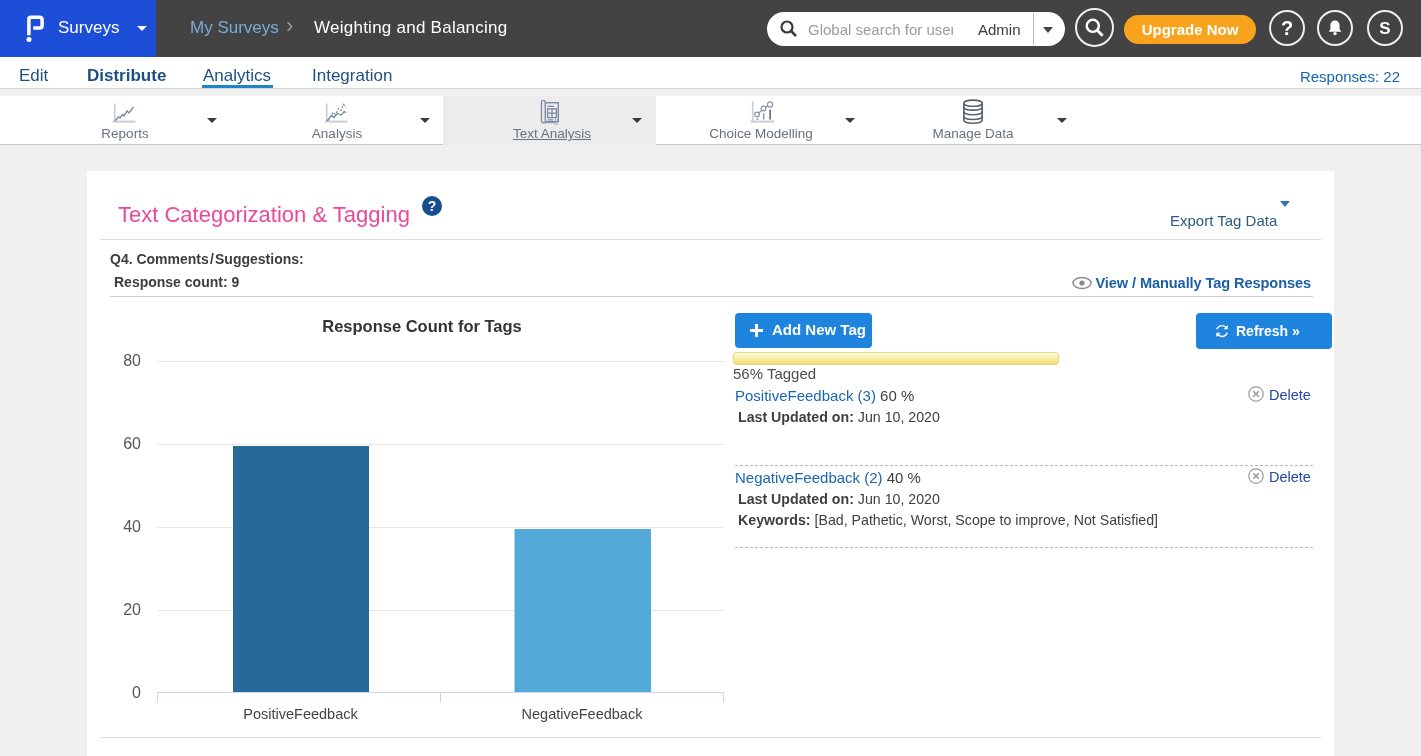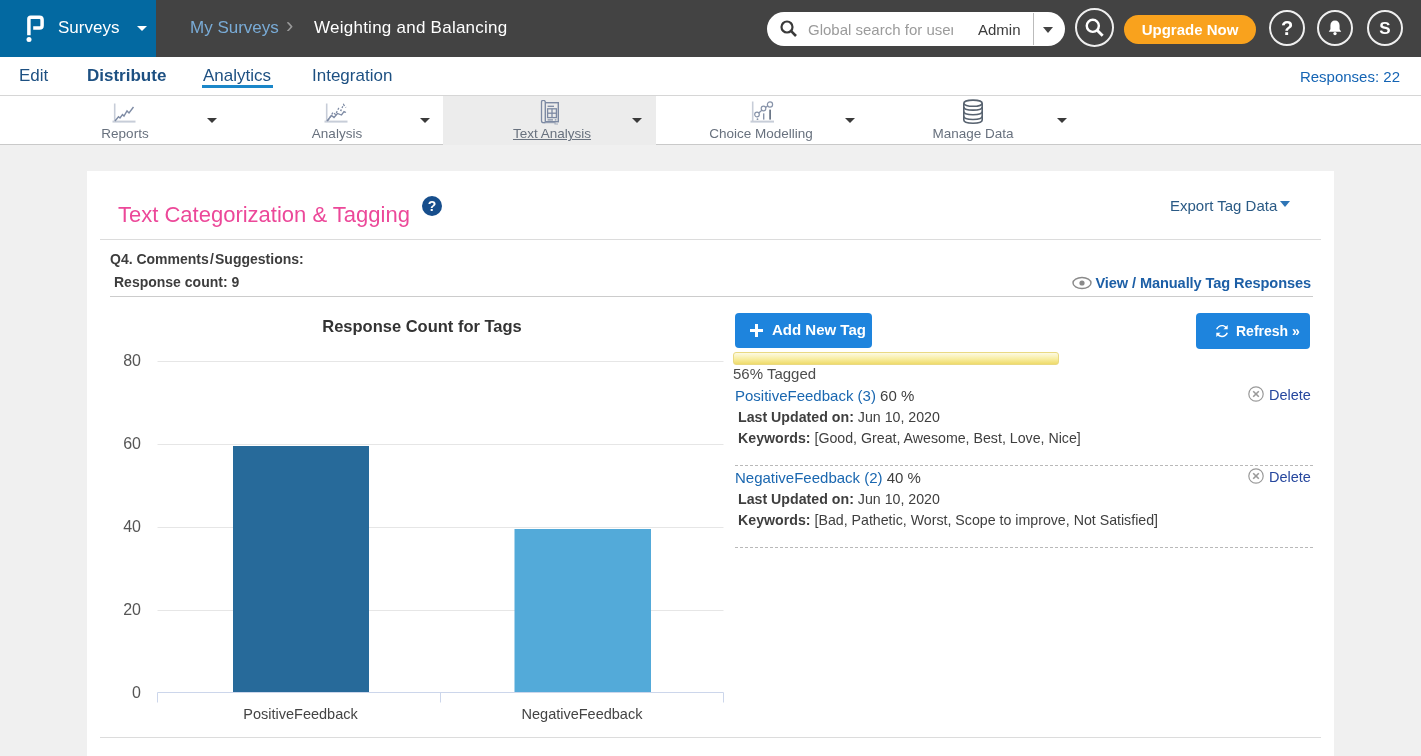--- a/index.html
+++ b/index.html
@@ -1,65 +1,65 @@
 <!DOCTYPE html>
 <html><head>
 <meta charset="utf-8">
 <style>
 * { margin:0; padding:0; box-sizing:border-box; }
 html,body { width:1421px; height:756px; font-family:"Liberation Sans", sans-serif; background:#f0f0f0; overflow:hidden; }
 
 
 .topbar { position:absolute; left:0; top:0; width:1421px; height:57px; background:#434343; }
-.logo-box { position:absolute; left:0; top:0; width:156px; height:57px; background:#0369a1; }
+.logo-box { position:absolute; left:0; top:0; width:156px; height:57px; background:#1d4ed8; }
 .surveys-txt { position:absolute; left:58px; top:18px; color:#fff; font-size:17px; }
 .logo-caret { position:absolute; left:137px; top:26px; width:0; height:0; border-left:5.5px solid transparent; border-right:5.5px solid transparent; border-top:5.5px solid #fff; }
 .crumb-my { position:absolute; left:190px; top:18px; color:#79abd6; font-size:17px; }
 .crumb-gt { position:absolute; left:286px; top:13px; color:#9a9a9a; font-size:22px; }
 .crumb-cur { position:absolute; left:314px; top:18px; color:#fff; font-size:17px; letter-spacing:0.25px; }
 
 .search-pill { position:absolute; left:767px; top:12px; width:298px; height:34px; background:#fff; border-radius:17px; }
 .search-ph { position:absolute; left:41px; top:9px; color:#9b9b9b; font-size:15px; white-space:nowrap; overflow:hidden; width:145px; }
 .search-admin { position:absolute; left:211px; top:9px; color:#3b3b3b; font-size:15px; }
 .search-sep { position:absolute; left:266px; top:1px; width:1px; height:32px; background:#bbb; }
 .search-caret { position:absolute; left:276px; top:15px; width:0; height:0; border-left:5px solid transparent; border-right:5px solid transparent; border-top:6px solid #434343; }
 
 .circ-btn { position:absolute; border:2px solid #efefef; border-radius:50%; color:#fff; text-align:center; }
 .upgrade { position:absolute; left:1124px; top:15px; width:132px; height:29px; background:#f9a21d; border-radius:15px; color:#fff; font-size:15px; font-weight:bold; text-align:center; line-height:29px; }
 
 
-.navbar { position:absolute; left:0; top:57px; width:1421px; height:39px; background:#fff; border-bottom:1px solid #d6d6d6; }
+.navbar { position:absolute; left:0; top:57px; width:1421px; height:32px; background:#fff; border-bottom:1px solid #d6d6d6; }
 .nav-item { position:absolute; top:9px; color:#1d5082; font-size:17px; }
 .nav-under { position:absolute; left:202px; top:28px; width:71px; height:2.5px; background:#1b87c9; }
 .responses { position:absolute; right:21px; top:11px; color:#1464b4; font-size:15px; }
 
 
 .toolbar { position:absolute; left:0; top:96px; width:1421px; height:49px; background:#fff; border-bottom:1px solid #c9c9c9; }
 .tool-active { position:absolute; left:443px; top:0; width:213px; height:49px; background:#ececec; }
 .tool-label { position:absolute; top:30px; font-size:13.5px; color:#68717e; text-align:center; width:160px; }
 .tool-caret { position:absolute; top:22px; width:0; height:0; border-left:5px solid transparent; border-right:5px solid transparent; border-top:5px solid #3a3a3a; }
 .tool-icon { position:absolute; top:6px; }
 
 
 .card { position:absolute; left:87px; top:171px; width:1247px; height:585px; background:#fff; }
 .card-title { position:absolute; left:31px; top:31px; font-size:22px; color:#ec4899; }
 .qmark { position:absolute; left:335px; top:25px; width:20px; height:20px; background:#174e8c; border-radius:50%; color:#fff; font-weight:bold; font-size:14px; text-align:center; line-height:20px; }
-.export { position:absolute; left:1083px; top:26px; color:#2a5a85; font-size:15px; }
+.export { position:absolute; left:1083px; top:41px; color:#2a5a85; font-size:15px; }
 .export-caret { position:absolute; left:1193px; top:30px; width:0; height:0; border-left:5.5px solid transparent; border-right:5.5px solid transparent; border-top:6px solid #2e75b6; }
 .div1 { position:absolute; left:13px; top:68px; width:1221px; height:1px; background:#dcdcdc; }
 .q4 { position:absolute; left:23px; top:80px; font-size:14px; font-weight:bold; color:#3d3d3d; }
 .rcount { position:absolute; left:27px; top:103px; font-size:14px; font-weight:bold; color:#3d3d3d; }
 .viewtag { position:absolute; right:23px; top:104px; font-size:14.6px; font-weight:bold; color:#1d5fa6; letter-spacing:-0.1px; }
 .div2 { position:absolute; left:23px; top:125px; width:1203px; height:1px; background:#ccc; }
 .div3 { position:absolute; left:13px; top:566px; width:1221px; height:1px; background:#dcdcdc; }
 
 
 .btn { position:absolute; background:#1e84dd; border-radius:4px; color:#fff; font-weight:bold; font-size:15px; }
 .addtag { left:648px; top:142px; width:137px; height:35px; }
-.refresh { left:1109px; top:142px; width:114px; height:36px; }
+.refresh { left:1109px; top:142px; width:136px; height:36px; }
 .progress { position:absolute; left:646px; top:181px; width:326px; height:13px; border-radius:3px; background:linear-gradient(#fdfae3 0%, #f8eda0 55%, #efdb6b 100%); border:1px solid #e9d982;}
 .tagged { position:absolute; left:646px; top:194px; width:329px; font-size:15px; color:#4d4d4d; }
 .tagrow { position:absolute; left:648px; font-size:15px; color:#3f3f3f; }
 .taglink { color:#1a67b0; }
 .tagmeta { position:absolute; left:651px; font-size:14.2px; color:#3f3f3f; }
 .dashed { position:absolute; left:648px; width:578px; border-top:1px dashed #b9b9b9; }
 .delete { position:absolute; left:1182px; font-size:14.5px; color:#26479e;text-align:right; }
 </style>
 </head>
 <body>
@@ -223,21 +223,20 @@
     <svg width="14" height="14" viewBox="0 0 512 512" style="position:absolute;left:19px;top:11px">
       <path fill="#fff" d="M370.7 133.3C339.5 104 297.9 86 256 86c-77.5 0-143.2 49.4-167.8 118.4l-50.6-17.9C70.2 94.4 155.6 32 256 32c56.1 0 111.2 23.4 150.6 60.8L464 36v160H304l66.7-62.7zM48 316h160l-66.7 62.7C172.5 408 214.1 426 256 426c77.5 0 143.2-49.4 167.8-118.4l50.6 17.9C441.8 417.6 356.4 480 256 480c-56.1 0-111.2-23.4-150.6-60.8L48 476V316z"></path>
     </svg>
     <span style="position:absolute;left:40px;top:10px;font-size:14px;">Refresh »</span>
   </div>
   <div class="progress"></div>
   <div class="tagged">56% Tagged</div>
 
   <div class="tagrow" style="top:216px;"><span class="taglink">PositiveFeedback (3)</span> 60 %</div>
   <div class="tagmeta" style="top:238px;"><b>Last Updated on:</b> Jun 10, 2020</div>
-  <div class="tagmeta" style="top:259px;"><b>Keywords:</b> [Good, Great, Awesome, Best, Love, Nice]</div>
   <svg width="16" height="16" viewBox="0 0 16 16" style="position:absolute;left:1161px;top:215px">
     <circle cx="8" cy="8" r="7.2" fill="none" stroke="#9a9a9a" stroke-width="1.2"></circle>
     <path d="M5.2 5.2 L10.8 10.8 M10.8 5.2 L5.2 10.8" stroke="#9a9a9a" stroke-width="1.6"></path>
   </svg>
   <div class="delete" style="top:216px;">Delete</div>
   <div class="dashed" style="top:294px;"></div>
 
   <div class="tagrow" style="top:298px;"><span class="taglink">NegativeFeedback (2)</span> 40 %</div>
   <div class="tagmeta" style="top:320px;"><b>Last Updated on:</b> Jun 10, 2020</div>
   <div class="tagmeta" style="top:341px;"><b>Keywords:</b> [Bad, Pathetic, Worst, Scope to improve, Not Satisfied]</div>

